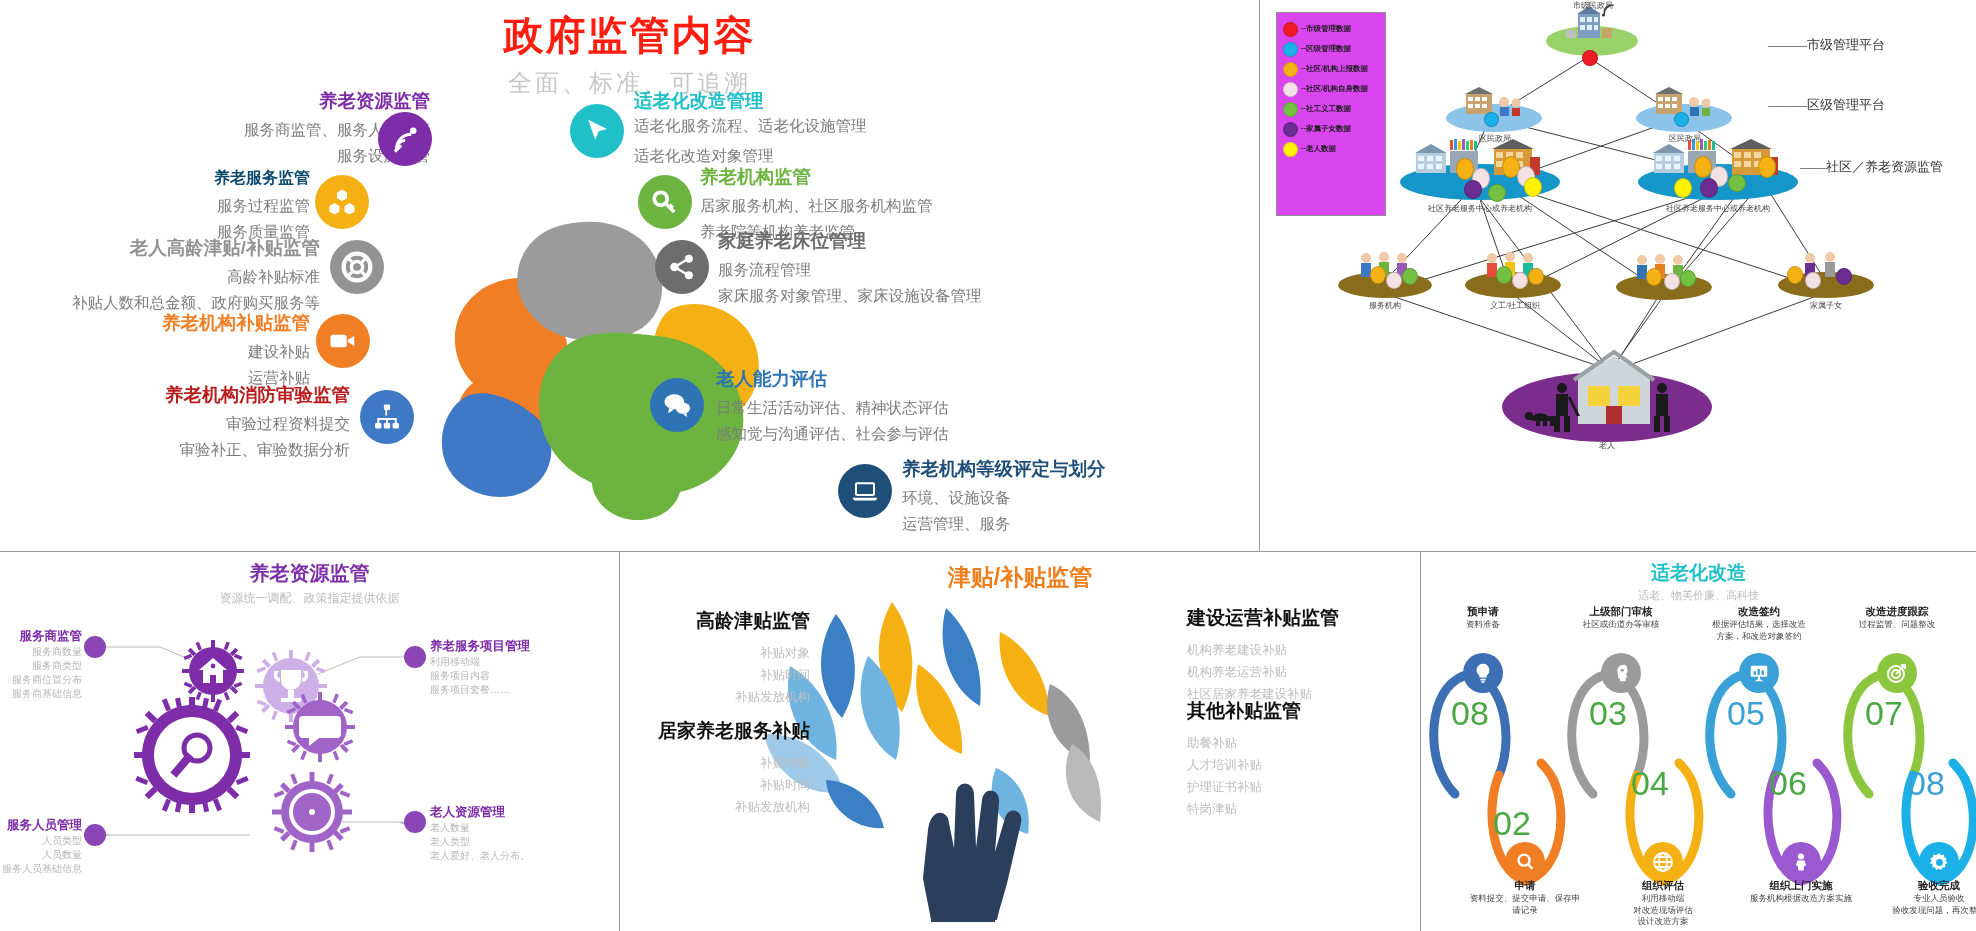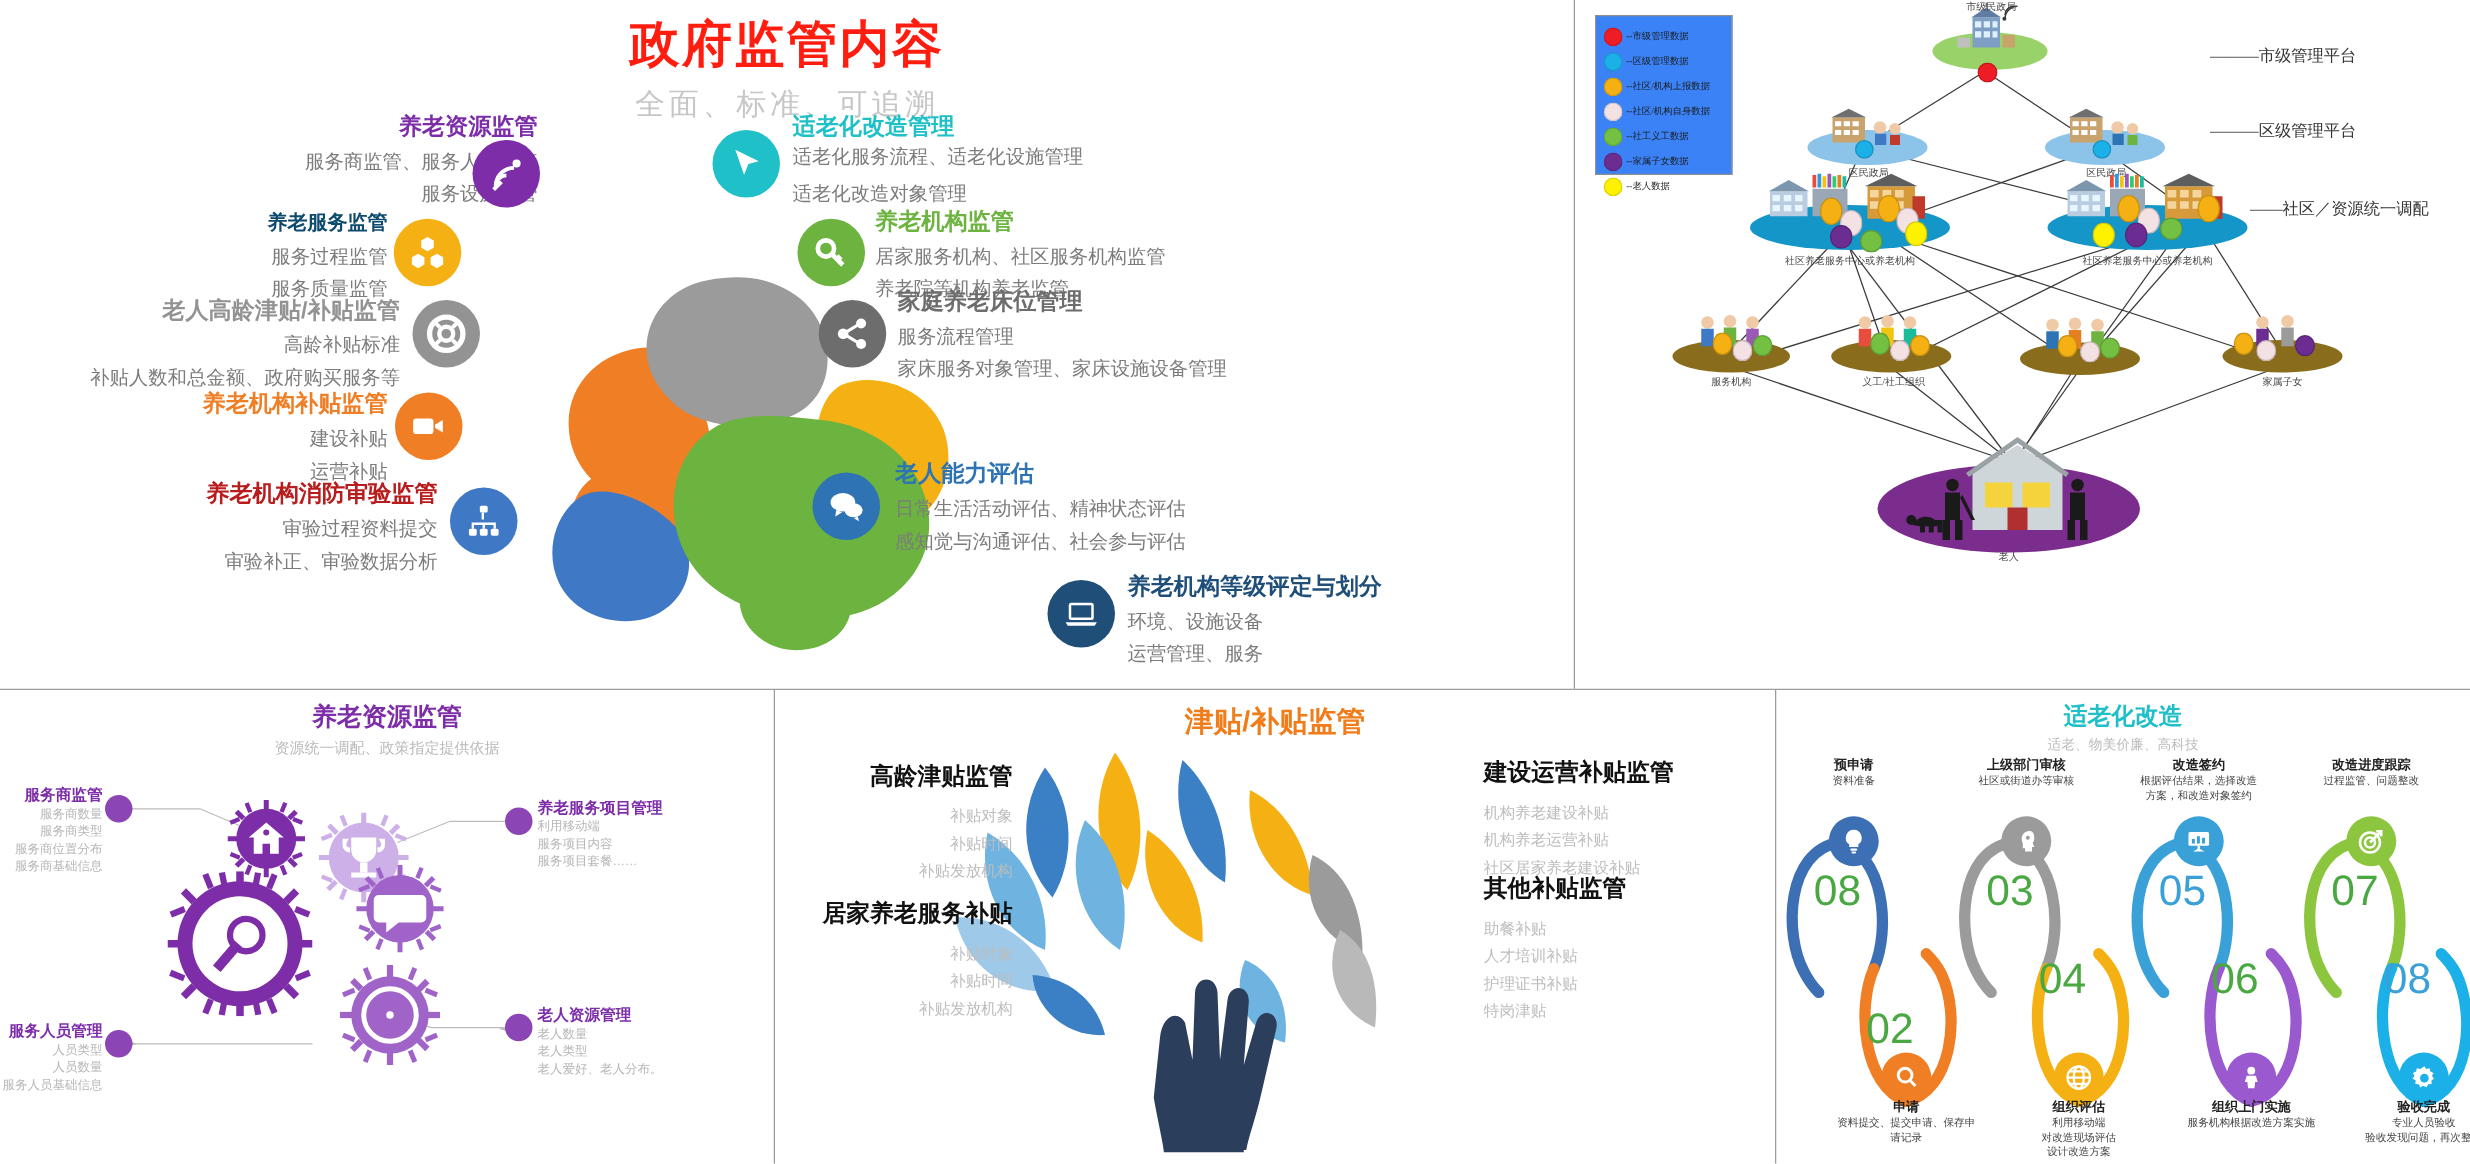--- a/index.html
+++ b/index.html
@@ -24,21 +24,21 @@
   .iccircle svg{display:block;}
 
   .blk{position:absolute;}
   .blk .h{font-weight:bold;white-space:nowrap;}
   .blk .l{color:#7c7c7c;white-space:nowrap;}
   .ralign{text-align:right;}
   .lalign{text-align:left;}
 
   
   #panelTR{position:absolute;left:1260px;top:0;width:716px;height:551px;}
-  #legendBox{position:absolute;left:16px;top:12px;width:110px;height:128px;border:1px solid #8f8f8f;background:#3b82f6;padding:6px 4px 0 6px;box-sizing:border-box;}
+  #legendBox{position:absolute;left:16px;top:12px;width:110px;height:204px;border:1px solid #8f8f8f;background:#d946ef;padding:6px 4px 0 6px;box-sizing:border-box;font-weight:bold;}
   .lgrow{display:flex;align-items:center;height:20px;}
   .lgdot{width:13px;height:13px;border-radius:50%;flex:0 0 auto;border:1px solid rgba(0,0,0,.12);}
   .lgtxt{font-size:7.5px;color:#1b1b1b;margin-left:3px;white-space:nowrap;font-family:"Liberation Serif","DejaVu Serif",serif;}
 
   .platLabel{position:absolute;font-size:13px;color:#333;white-space:nowrap;font-family:"Liberation Serif","DejaVu Serif",serif;}
   .nodeCap{position:absolute;font-size:8px;color:#444;white-space:nowrap;text-align:center;font-family:"Liberation Serif","DejaVu Serif",serif;}
 
   .ellipse{position:absolute;border-radius:50%;}
   .bldg{position:absolute;}
   .dot{position:absolute;border-radius:50%;border:1px solid rgba(0,0,0,.18);}
@@ -519,21 +519,21 @@
           <path d="M142 76 h6 v16 h-6z"></path>
 
         <path d="M8 80 c4 -8 14 -8 18 -4 l6 0 v10 h-4 v-5 h-3 v5 h-4 v-5 h-3 v5 h-4 v-5 z"></path>
         <circle cx="7" cy="76" r="4"></circle>
       </g>
     </svg>
     <div class="nodeCap" style="left:302px;top:440px;width:90px;">老人</div>
 
     <div class="platLabel" style="left:508px;top:36px;">———市级管理平台</div>
     <div class="platLabel" style="left:508px;top:96px;">———区级管理平台</div>
-    <div class="platLabel" style="left:540px;top:158px;">——社区／资源统一调配</div>
+    <div class="platLabel" style="left:540px;top:158px;">——社区／养老资源监管</div>
   </div>
 
   <div id="panelBL">
     <div id="blTitle">
       <div class="t">养老资源监管</div>
       <div class="s">资源统一调配、政策指定提供依据</div>
     </div>
 
     <svg style="position:absolute;left:0;top:0;width:619px;height:379px;" viewBox="0 0 619 379">
       <g stroke="#bcbcbc" stroke-width="1" fill="none">

